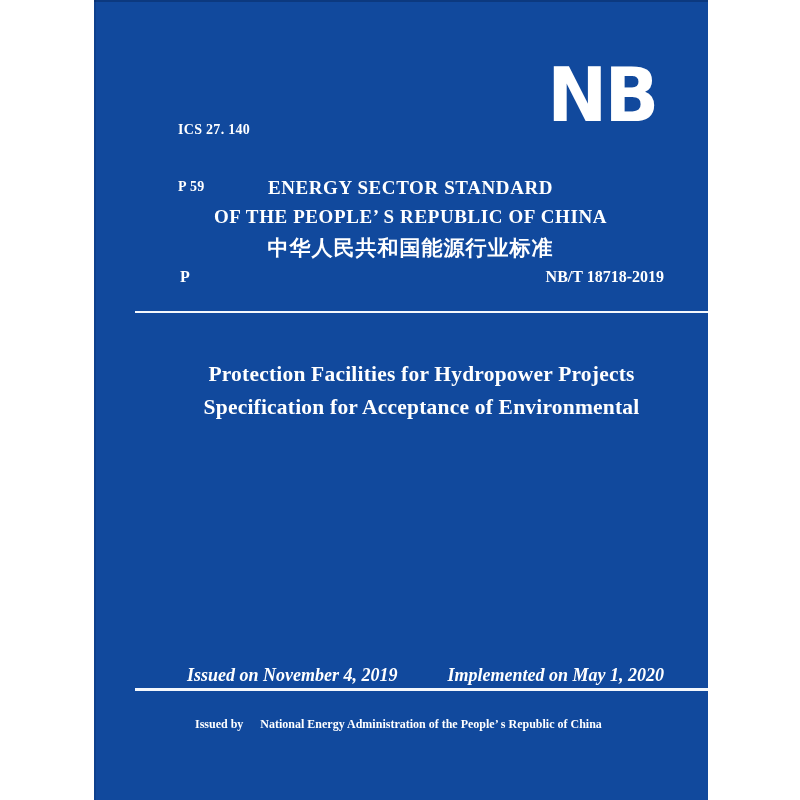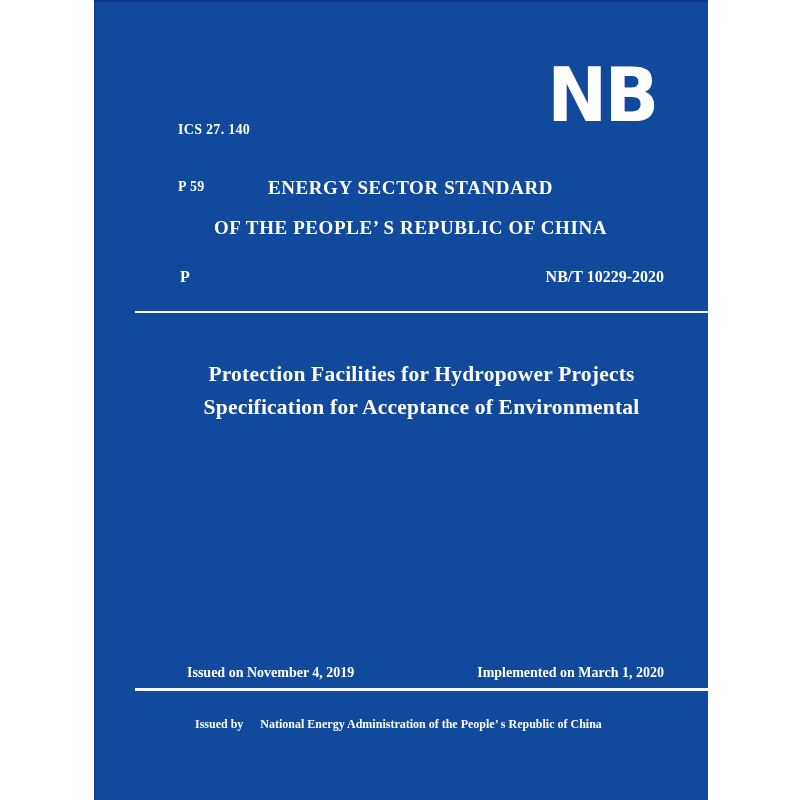--- a/index.html
+++ b/index.html
@@ -60,21 +60,21 @@
     font-weight: bold;
     font-size: 19px;
     line-height: 22px;
     letter-spacing: 0.6px;
   }
   .std-header .en2 {
     font-weight: bold;
     font-size: 19px;
     line-height: 22px;
     letter-spacing: 0.6px;
-    margin-top: 18px;
+    margin-top: 7px;
   }
   .std-header .cn {
     font-family: "Liberation Sans", sans-serif;
     font-weight: bold;
     font-size: 21px;
     line-height: 24px;
     letter-spacing: 1px;
     margin-top: 8px;
   }
   .code-row {
@@ -122,21 +122,22 @@
     position: absolute;
     left: 41px;
     top: 665px;
     width: 573px;
     box-sizing: border-box;
     padding: 0 44px 0 52px;
     display: flex;
     justify-content: space-between;
     align-items: center;
     font-weight: bold;
-    font-size: 14px;
+    font-size: 18px;
+    font-style: italic;
   }
   .rule-2 {
     position: absolute;
     left: 41px;
     top: 688px;
     width: 573px;
     height: 3px;
     background: #f4f8fd;
   }
   .issuer-row {
@@ -168,37 +169,38 @@
     <div class="ics-block">
       <div>ICS 27. 140</div>
       <div>P 59</div>
     </div>
 
     <div class="nb-logo">NB</div>
 
     <div class="std-header">
       <div class="en1">ENERGY SECTOR STANDARD</div>
       <div class="en2">OF THE PEOPLE’ S REPUBLIC OF CHINA</div>
+      <div class="cn">中华人民共和国能源行业标准</div>
     </div>
 
     <div class="code-row">
       <span>P</span>
-      <span>NB/T 10229-2020</span>
+      <span>NB/T 18718-2019</span>
     </div>
 
     <div class="rule-1"></div>
 
     <div class="title-block">
       <div class="t-en">Protection Facilities for Hydropower Projects</div>
       <div class="t-en">Specification for Acceptance of Environmental</div>
     </div>
 
     <div class="dates-row">
       <span>Issued on November 4, 2019</span>
-      <span>Implemented on March 1, 2020</span>
+      <span>Implemented on May 1, 2020</span>
     </div>
 
     <div class="rule-2"></div>
 
     <div class="issuer-row">
       <span class="issuer-label">Issued by</span>
       <span class="issuer-value">National Energy Administration of the People’ s Republic of China</span>
     </div>
 
   </div>

